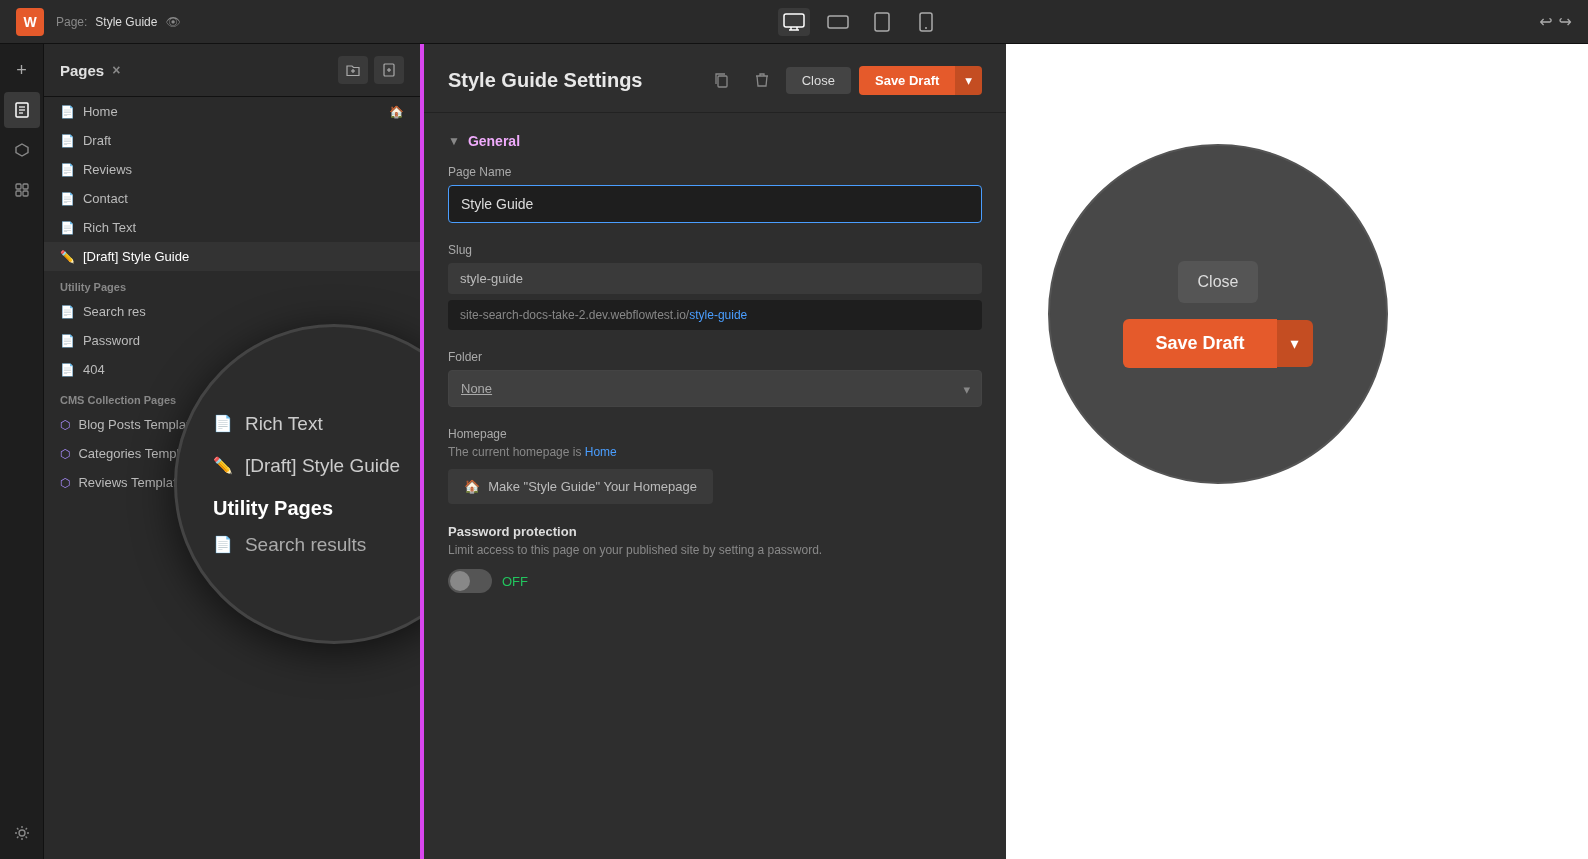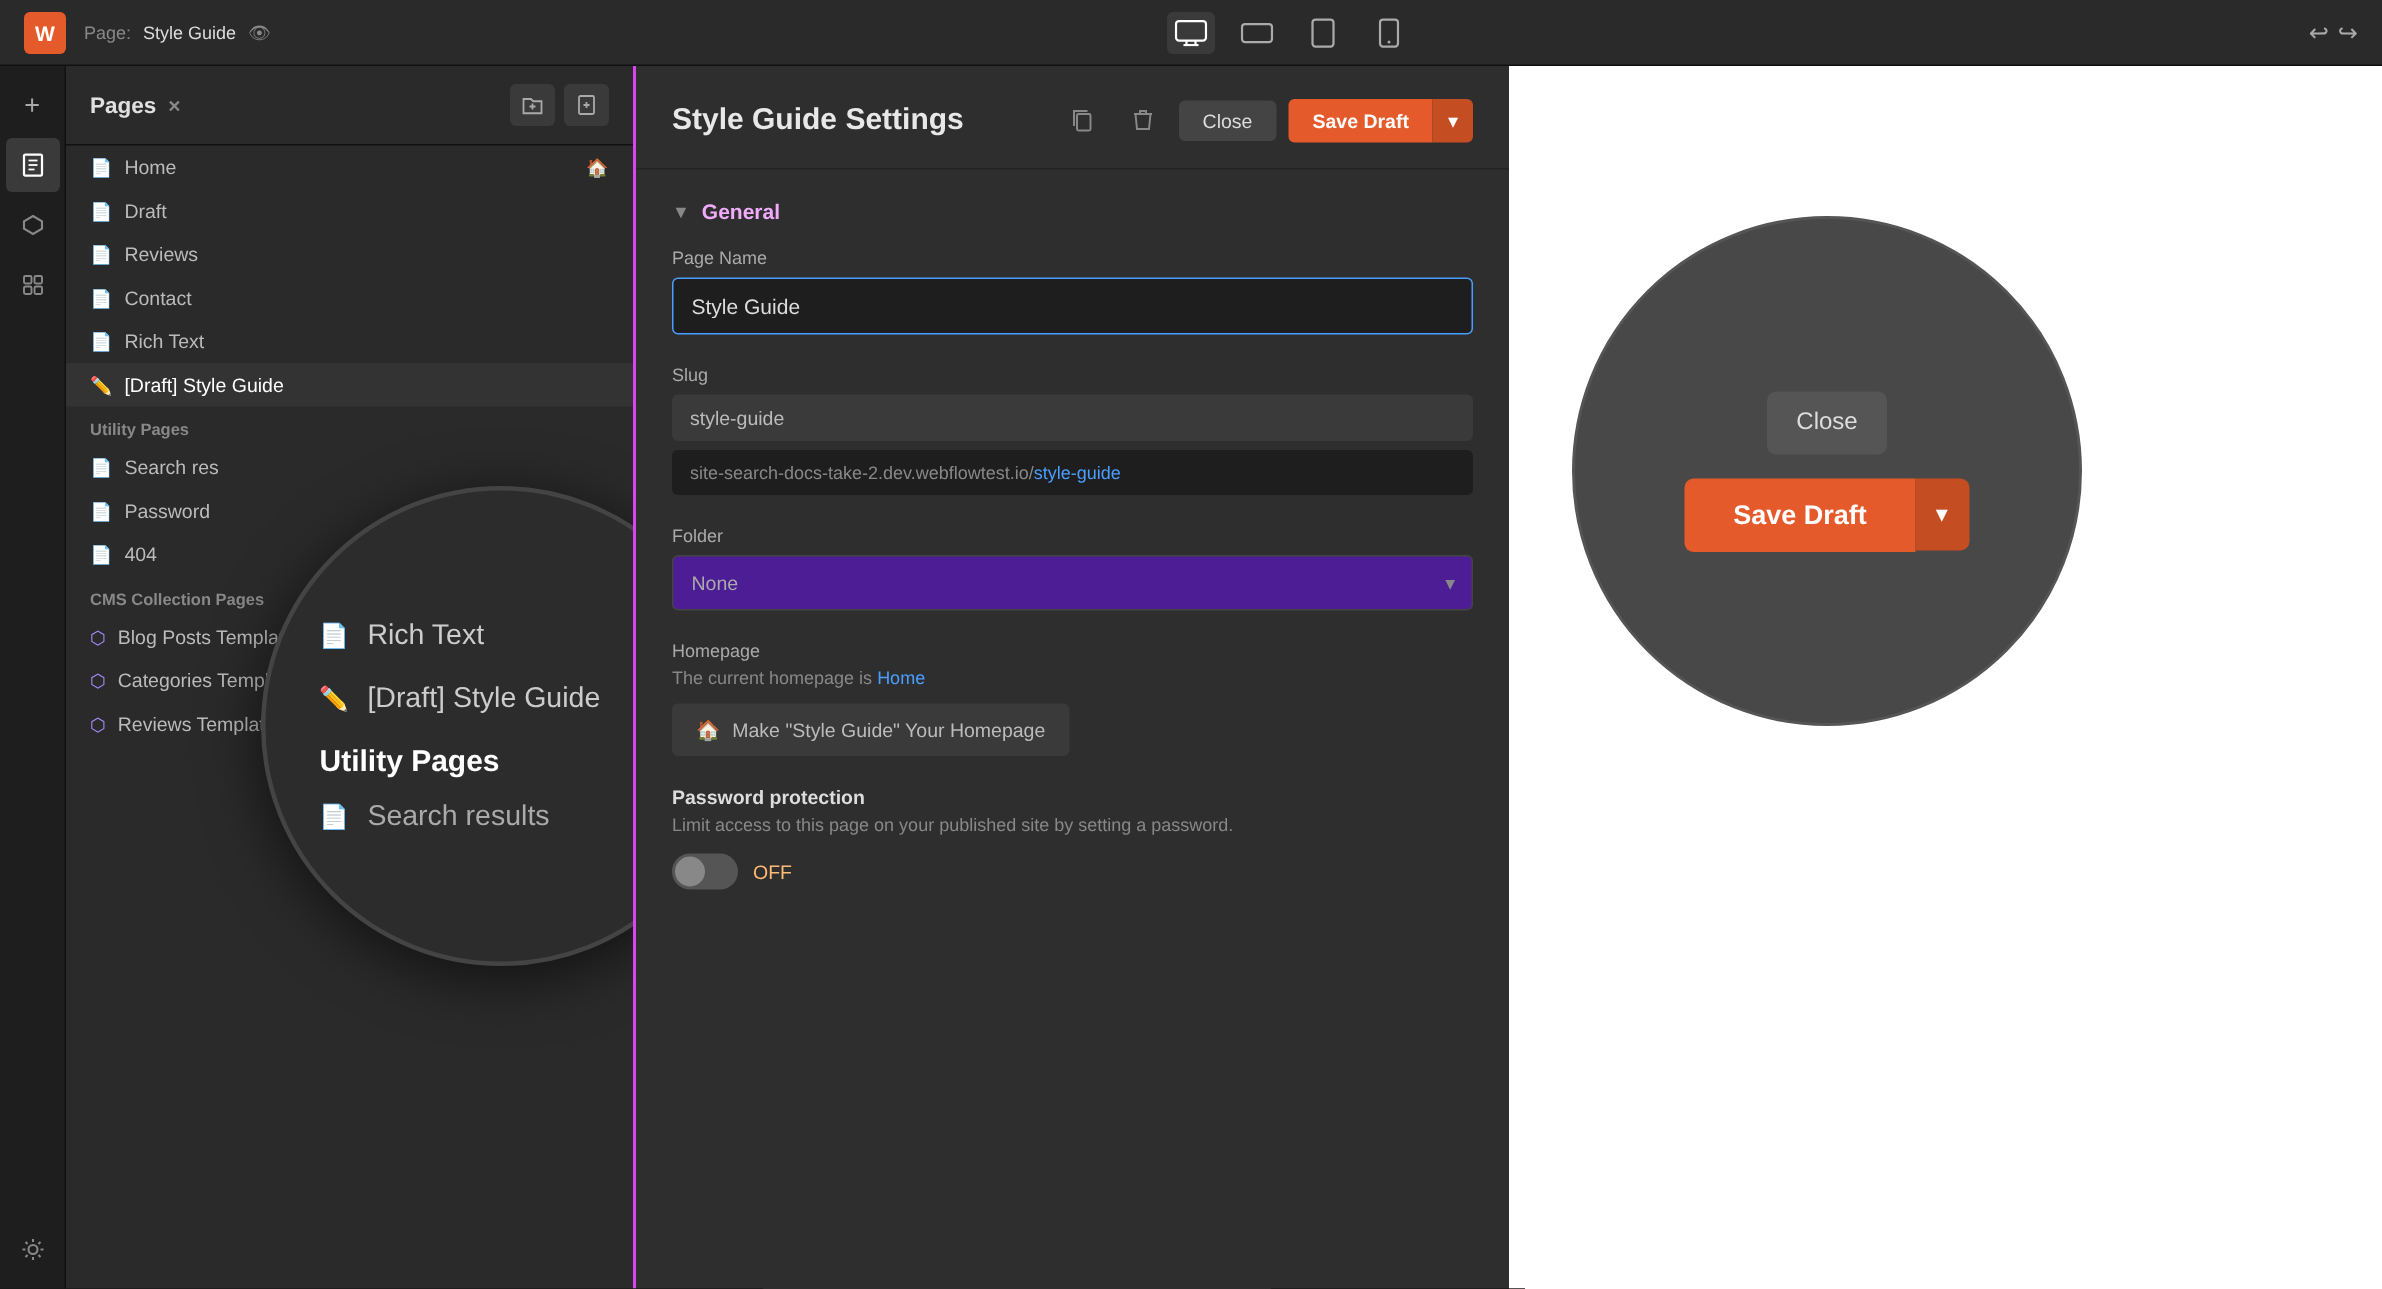--- a/index.html
+++ b/index.html
@@ -27,21 +27,21 @@
       padding-top: 8px; gap: 4px; border-right: 1px solid #111; z-index: 10;
     }
     .icon-sidebar-btn {
       width: 36px; height: 36px; display: flex; align-items: center; justify-content: center;
       border-radius: 4px; cursor: pointer; color: #888; font-size: 16px;
     }
     .icon-sidebar-btn.active { background: #3a3a3a; color: #fff; }
 
     
     .pages-panel {
-      width: 380px; background: #2a2a2a; border-right: 2px solid #d946ef;
+      width: 380px; background: #2a2a2a; border-right: 4px solid #d946ef;
       display: flex; flex-direction: column; overflow: hidden; position: relative;
     }
     .pages-header {
       display: flex; align-items: center; justify-content: space-between;
       padding: 12px 16px; border-bottom: 1px solid #111;
     }
     .pages-title { font-size: 15px; font-weight: 600; color: #e0e0e0; display: flex; align-items: center; gap: 8px; }
     .close-btn { color: #888; cursor: pointer; font-size: 14px; }
     .pages-actions { display: flex; gap: 6px; }
     .page-action-btn {
@@ -119,23 +119,24 @@
       color: #bbb; font-size: 13px; margin-top: 6px;
     }
     .url-preview {
       background: #1e1e1e; border-radius: 4px; padding: 8px 12px;
       color: #888; font-size: 12px; margin-top: 6px;
     }
     .url-preview span { color: #4a9eff; }
 
     .folder-label { color: #aaa; font-size: 12px; margin-bottom: 6px; }
     .folder-select {
-      width: 100%; background: #4c1d95; border: 1px solid #444; color: #aaa;
+      width: 100%; background: #404040; border: 1px solid #444; color: #aaa;
       padding: 10px 12px; border-radius: 4px; font-size: 13px; appearance: none;
       position: relative;
+      text-decoration: underline;
     }
     .select-wrapper { position: relative; }
     .select-arrow { position: absolute; right: 12px; top: 50%; transform: translateY(-50%); color: #888; pointer-events: none; }
 
     .homepage-section { margin-bottom: 20px; }
     .homepage-label { color: #aaa; font-size: 12px; margin-bottom: 4px; }
     .homepage-desc { color: #888; font-size: 12px; margin-bottom: 10px; }
     .homepage-desc a { color: #4a9eff; text-decoration: none; }
     .make-homepage-btn {
       display: flex; align-items: center; gap: 8px;
@@ -148,21 +149,21 @@
     .password-desc { color: #888; font-size: 12px; margin-bottom: 12px; }
     .toggle-row { display: flex; align-items: center; gap: 10px; }
     .toggle-switch {
       width: 44px; height: 24px; background: #555; border-radius: 12px;
       position: relative; cursor: pointer;
     }
     .toggle-knob {
       width: 20px; height: 20px; background: #888; border-radius: 50%;
       position: absolute; left: 2px; top: 2px;
     }
-    .toggle-label { color: #fdba74; font-size: 13px; }
+    .toggle-label { color: #22c55e; font-size: 13px; }
 
     
     .canvas-area { flex: 1; background: #fff; min-width: 200px; }
 
     
     .big-circle-overlay {
       position: absolute; right: 200px; top: 100px;
       width: 340px; height: 340px; border-radius: 50%;
       background: rgba(40,40,40,0.85);
       border: 2px solid #555;

